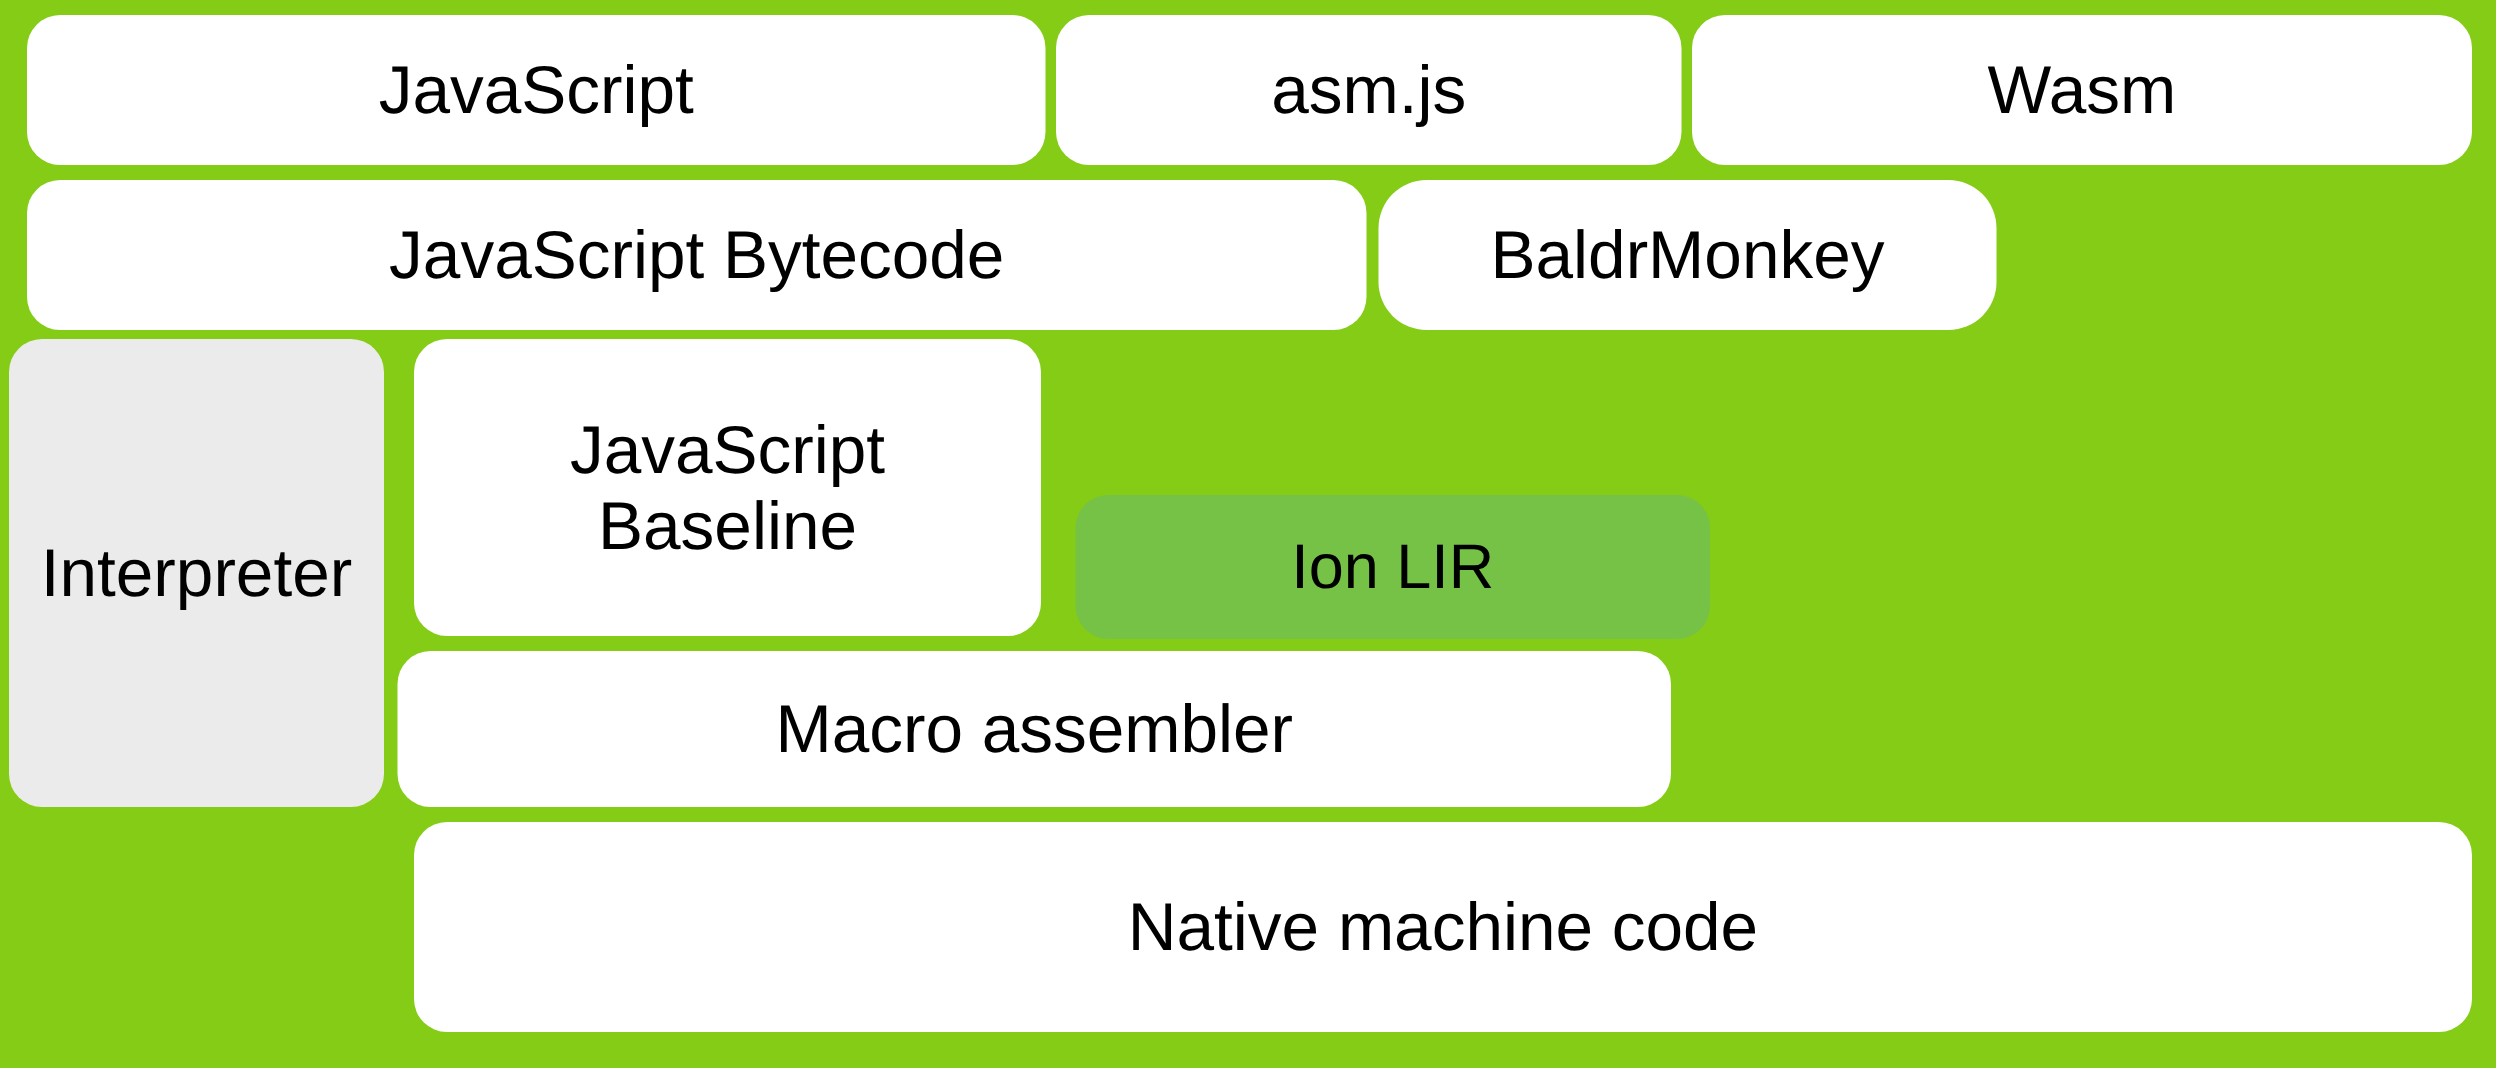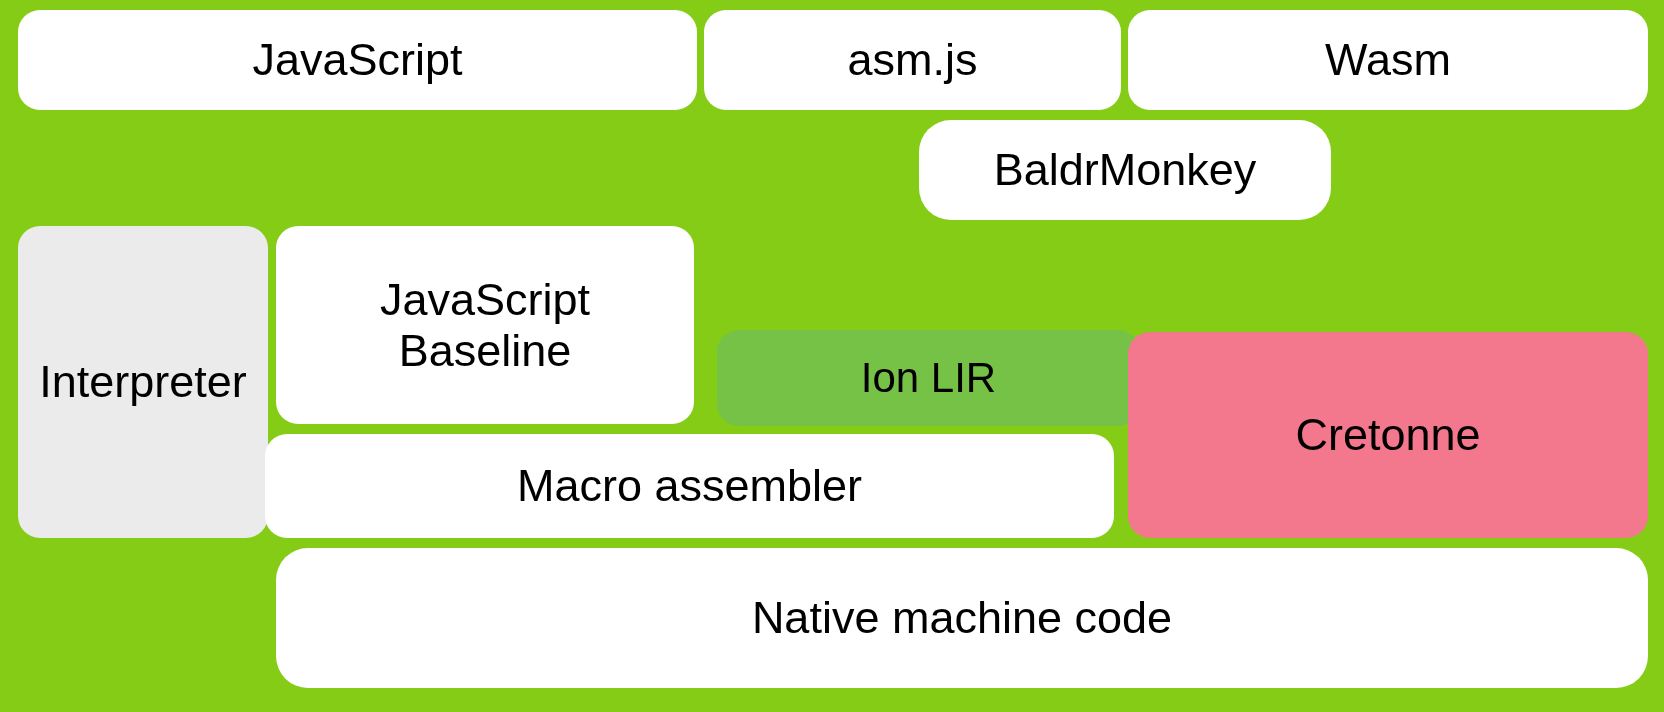--- a/index.html
+++ b/index.html
@@ -39,51 +39,51 @@
   
   #n-javascript      { left: 18px;   top: 10px;  width: 679px;  height: 100px; font-size: 45px; }
   #n-asmjs           { left: 704px;  top: 10px;  width: 417px;  height: 100px; font-size: 45px; }
   #n-wasm            { left: 1128px; top: 10px;  width: 520px;  height: 100px; font-size: 45px; }
 
   
   #n-js-bytecode     { left: 18px;   top: 120px; width: 893px;  height: 100px; font-size: 45px; }
   #n-baldrmonkey     { left: 919px;  top: 120px; width: 412px;  height: 100px; font-size: 45px; border-radius: 32px; }
 
   
-  #n-interpreter     { left: 18px;   top: 226px; width: 250px;  height: 312px; font-size: 45px; }
+  #n-interpreter     { left: 6px;   top: 226px; width: 250px;  height: 312px; font-size: 45px; }
   #n-js-baseline     { left: 276px;  top: 226px; width: 418px;  height: 198px; font-size: 45px; }
   #n-ion-mir         { left: 702px;  top: 226px; width: 423px;  height: 96px;  font-size: 42px; }
   #n-ion-lir         { left: 702px;  top: 330px; width: 423px;  height: 96px;  font-size: 42px; margin-left: 15px; }
   #n-cretonne        { left: 1128px; top: 332px; width: 520px;  height: 206px; font-size: 45px; }
   #n-macro-assembler { left: 265px;  top: 434px; width: 849px;  height: 104px; font-size: 45px; }
 
   
-  #n-native-code     { left: 276px;  top: 548px; width: 1372px; height: 140px; font-size: 45px; border-radius: 32px; }
+  #n-native-code     { left: 276px;  top: 548px; width: 1372px; height: 140px; font-size: 45px; }
 </style>
 </head>
 <body>
 
 <div id="canvas">
 
   <div class="node fill-white" id="n-javascript">JavaScript</div>
 
   <div class="node fill-white" id="n-wasm">Wasm</div>
 
   <div class="node fill-white" id="n-asmjs">asm.js</div>
 
+  <div class="node fill-white" id="n-js-bytecode">JavaScript Bytecode</div>
 
   <div class="node fill-white" id="n-baldrmonkey">BaldrMonkey</div>
 
   <div class="node fill-gray" id="n-interpreter">Interpreter</div>
 
   <div class="node fill-white" id="n-js-baseline">JavaScript
 Baseline</div>
 
 
   <div class="node fill-green" id="n-ion-lir">Ion LIR</div>
 
-  <div class="node fill-pink" id="n-cretonne">Cretonne</div>
 
   <div class="node fill-white" id="n-macro-assembler">Macro assembler</div>
 
   <div class="node fill-white" id="n-native-code">Native machine code</div>
 
 </div>
 
 </body></html>

